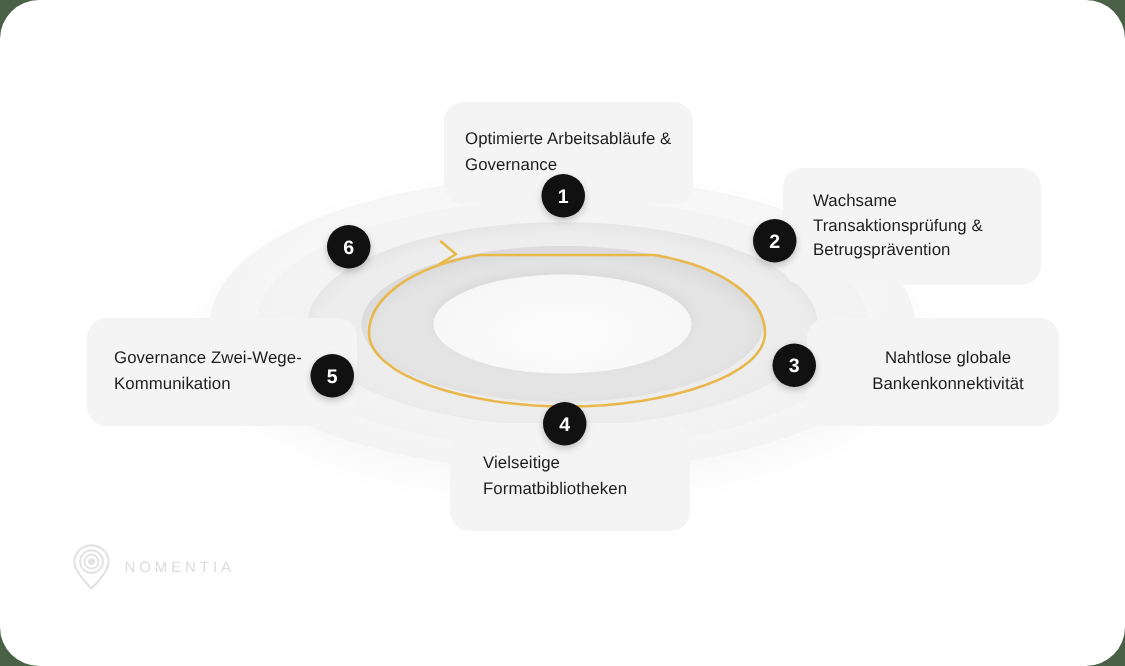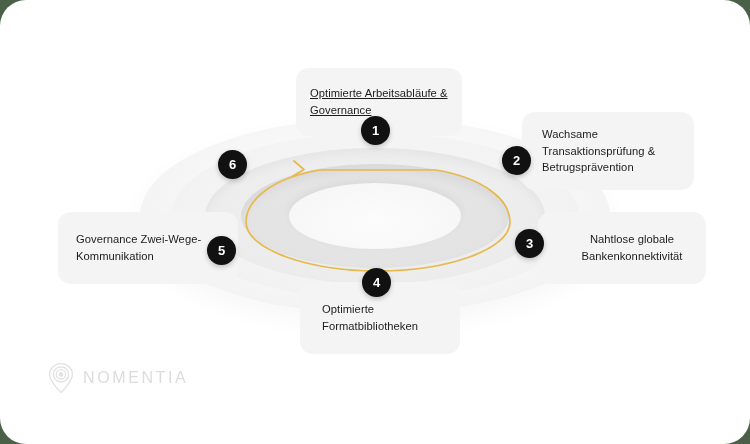--- a/index.html
+++ b/index.html
@@ -79,21 +79,21 @@
     box-sizing: border-box;
     display: flex;
     align-items: center;
     color: #1c1c1c;
     font-size: 11.2px;
     line-height: 1.48;
     letter-spacing: 0.05px;
   }
   .card .card-text { display: block; }
 
-  .card-1 { left: 296px; top: 68px;  width: 166px; height: 68px; padding: 0 0 0 14px; text-decoration: underline; }
+  .card-1 { left: 296px; top: 68px;  width: 166px; height: 68px; padding: 0 0 0 14px; }
   .card-2 { left: 522px; top: 112px; width: 172px; height: 78px; padding: 0 10px 0 20px; }
   .card-3 { left: 538px; top: 212px; width: 168px; height: 72px; padding: 0 10px 0 30px; text-align: center; }
   .card-4 { left: 300px; top: 282px; width: 160px; height: 72px; padding: 0 10px 0 22px; }
   .card-5 { left: 58px;  top: 212px; width: 180px; height: 72px; padding: 0 34px 0 18px; }
   .card-6 { left: 58px;  top: 108px; width: 186px; height: 80px; padding: 0 34px 0 24px; }
 
   
   .badge {
     position: absolute;
     width: 29px;
@@ -119,21 +119,21 @@
   .logo {
     position: absolute;
     left: 48px;
     top: 362px;
     display: flex;
     align-items: center;
     gap: 9px;
   }
   .logo-word {
     color: #dcdcdc;
-    font-size: 16px;
+    font-size: 10px;
     letter-spacing: 2.6px;
     font-weight: normal;
   }
 </style>
 </head>
 <body>
 
 <div id="stage">
 
   <div class="disc-wrap">
@@ -157,21 +157,21 @@
   <div class="card card-1">
     <span class="card-text">Optimierte Arbeitsabläufe &amp; Governance</span>
   </div>
   <div class="card card-2">
     <span class="card-text">Wachsame Transaktionsprüfung &amp; Betrugsprävention</span>
   </div>
   <div class="card card-3">
     <span class="card-text">Nahtlose globale Bankenkonnektivität</span>
   </div>
   <div class="card card-4">
-    <span class="card-text">Optimierte Formatbibliotheken</span>
+    <span class="card-text">Vielseitige Formatbibliotheken</span>
   </div>
   <div class="card card-5">
     <span class="card-text">Governance Zwei-Wege-Kommunikation</span>
   </div>
 
   <div class="badge b1">1</div>
   <div class="badge b2">2</div>
   <div class="badge b3">3</div>
   <div class="badge b4">4</div>
   <div class="badge b5">5</div>

